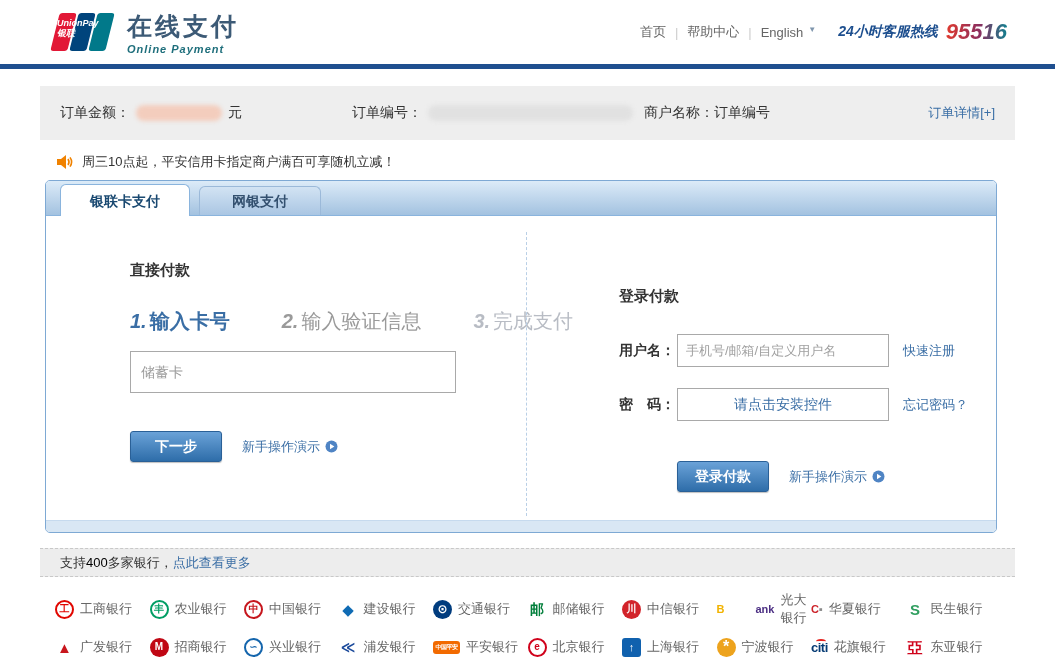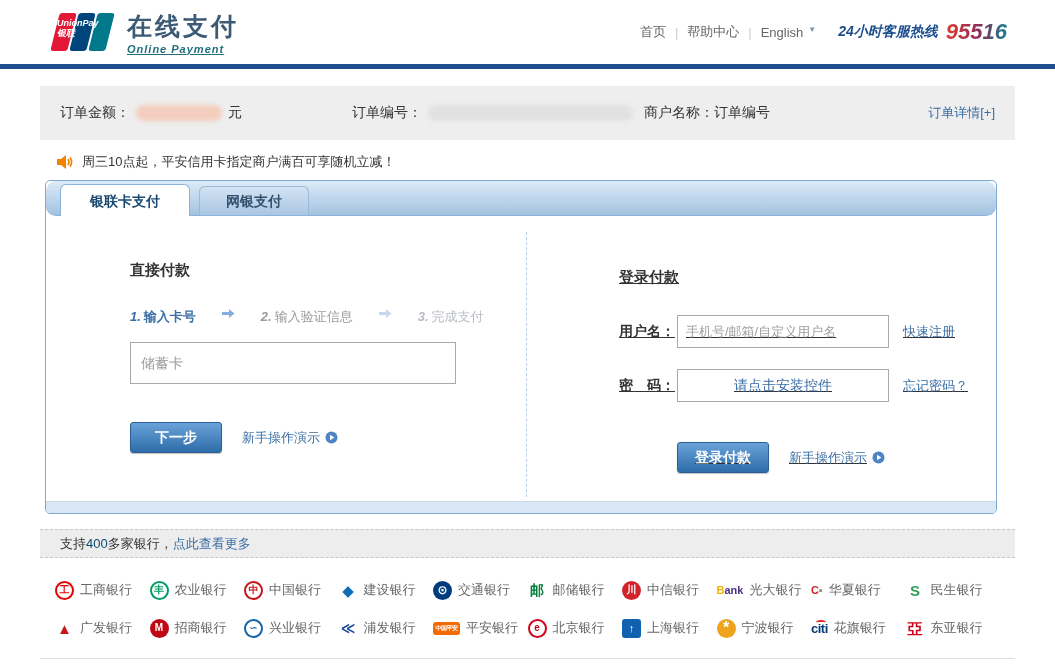--- a/index.html
+++ b/index.html
@@ -12,21 +12,21 @@
   .logo { display:flex; align-items:center; margin-left:15px; }
   .logo-mark { position:relative; width:62px; height:40px; display:flex; align-items:center; }
   .stripe { width:17px; height:38px; transform:skewX(-14deg); border-radius:3px; margin-right:2px; }
   .s-red { background:#e21836; } .s-navy { background:#00447c; } .s-teal { background:#01798a; }
   .logo-text { position:absolute; left:2px; top:7px; width:60px; text-align:left;
     color:#fff; font-style:italic; font-weight:bold; line-height:1.1; }
   .logo-text em { display:block; font-size:9px; font-style:italic; }
   .logo-text em.cn { font-size:9px; }
   .logo-title { margin-left:10px; }
   .t-cn { font-size:25px; color:#3c5a76; letter-spacing:3px; font-weight:bold; }
-  .t-en { font-size:11px; font-style:italic; font-weight:bold; color:#1f6f7c; letter-spacing:1px;text-decoration:underline; }
+  .t-en { font-size:11px; font-style:italic; font-weight:bold; color:#1f6f7c; letter-spacing:1px; }
   .nav { margin-left:auto; margin-right:8px; display:flex; align-items:center; font-size:13px; color:#666; }
   .nav a { color:#666; text-decoration:none; cursor:pointer; }
   .nav .sep { color:#ccc; margin:0 9px; }
   .lang { display:inline-flex; align-items:flex-start; }
   .caret { font-size:8px; color:#7f96ad; margin-left:5px; }
   .hotline-label { margin-left:22px; font-style:italic; font-weight:bold; color:#1c4e8e; font-size:14px; }
   .hotline-num { margin-left:8px; font-style:italic; font-weight:bold; font-size:22px;
     background:linear-gradient(90deg,#e03a2f 0%,#8b2e5e 55%,#11808f 100%);
     -webkit-background-clip:text; background-clip:text; color:transparent; }
   .topline { height:5px; background:#1f4f8f; }
@@ -42,35 +42,35 @@
   .order-detail { font-size:13px; color:#3a6ea5; text-decoration:none; cursor:pointer; }
 
   
   .notice { margin:13px 0 9px; padding-left:17px; display:flex; align-items:center; font-size:13px; color:#333; }
   .notice svg { margin-right:8px; flex:none; }
 
   
   .panel { width:952px; margin-left:5px; border:1px solid #7ea9d4; border-radius:5px;
     background:#fff; overflow:hidden; }
   .tabstrip { height:35px; background:linear-gradient(#dcebf8,#a3c2e0); display:flex;
-    align-items:flex-end; padding-left:14px; border-bottom:1px solid #8ab4dd;border-radius:10px; }
+    align-items:flex-end; padding-left:14px; border-bottom:1px solid #8ab4dd; }
   .tab { width:130px; text-align:center; font-size:14px; font-weight:bold; cursor:pointer;
     border-radius:6px 6px 0 0; }
   .tab.active { background:#fff; border:1px solid #8ab4dd; border-bottom:none; height:32px;
     line-height:32px; color:#1a4971; margin-bottom:-1px; position:relative; z-index:2; }
   .tab.inactive { background:linear-gradient(#d2e3f3,#aac6e3); border:1px solid #9bb9d9; border-bottom:none;
-    height:29px; line-height:29px; width:110px; color:#33506f; margin-left:9px; }
+    height:29px; line-height:29px; width:122px; color:#33506f; margin-left:9px; }
   .panel-body { display:flex; min-height:284px; position:relative; }
   .col-left { width:481px; flex:none; padding:45px 30px 28px 84px; position:relative; }
   .col-left:after { content:""; position:absolute; right:0; top:16px; bottom:4px; border-right:1px dashed #b9cfe6; }
-  .col-right { flex:1; padding:52px 20px 28px 92px;text-decoration:underline; }
+  .col-right { flex:1; padding:71px 20px 28px 92px; }
   .panel-foot { height:12px; background:#d9e7f4; border-top:1px solid #c6daee; }
 
   .sec-title { font-size:15px; font-weight:bold; color:#333; margin-bottom:28px; }
-  .steps { display:flex; align-items:flex-start; font-size:13px; margin-bottom:16px; white-space:nowrap;gap:16px; }
+  .steps { display:flex; align-items:flex-end; font-size:20px; margin-bottom:16px; white-space:nowrap;gap:16px; }
   .step .num { font-style:italic; font-weight:bold; margin-right:3px; }
   .step1 { color:#3a6ea5; font-weight:bold; } .step2 { color:#9a9a9a; } .step3 { color:#b8bcc4; }
   .steps svg { margin:0 10px; }
   .card-input { width:326px; height:42px; border:1px solid #a9a9a9; padding:0 10px; font-size:14px;
     color:#333; outline:none; margin-bottom:38px; display:block; background:#fff; }
   .card-input::placeholder { color:#999; }
   .btn-row { display:flex; align-items:center; }
   .btn-primary { min-width:92px; height:31px; border:1px solid #2a6097; border-radius:3px;
     background:linear-gradient(#6aa2d8,#2e6da9); color:#fff; font-size:14px; font-weight:bold;
     cursor:pointer; padding:0 16px; box-shadow:0 1px 1px rgba(0,0,0,.25); }
@@ -83,21 +83,21 @@
   .txt-input { width:212px; height:33px; border:1px solid #a9a9a9; padding:0 8px; font-size:13px;
     outline:none; background:#fff; }
   .txt-input::placeholder { color:#a0a0a0; }
   .txt-input.pass::placeholder { color:#3a6ea5; text-align:center; font-size:14px; }
   .side-link { margin-left:14px; color:#3a6ea5; font-size:13px; text-decoration:none; cursor:pointer; }
   .login-btn-row { margin-top:40px; padding-left:58px; display:flex; align-items:center; }
 
   
   .support-bar { margin-top:15px; height:29px; background:#ededed; border-top:1px dashed #c8c8c8;
     border-bottom:1px dashed #c8c8c8; display:flex; align-items:center; padding-left:20px; font-size:13px; }
-  .support-bar .count { color:#0c4a6e; }
+  .support-bar .count { color:#000000; }
   .support-bar a { color:#3a6ea5; text-decoration:none; cursor:pointer; }
 
   
   .bank-grid { margin-top:18px; padding:0 15px; display:grid; grid-template-columns:repeat(10,1fr);
     row-gap:10px; }
   .bank-item { display:flex; align-items:center; height:28px; }
   .bicon { display:inline-flex; width:19px; height:19px; align-items:center; justify-content:center;
     margin-right:6px; font-weight:bold; flex:none; font-size:10px; line-height:1; }
   .bicon.ring { border-radius:50%; border:2px solid currentColor; }
   .bicon.badge { border-radius:50%; color:#fff; }
@@ -269,21 +269,21 @@
         <span class="bicon glyph" style="color: rgb(0, 126, 58); font-size: 14px;">邮</span>
         <span class="bank-name">邮储银行</span>
       </div>
       <div class="bank-item">
         <span class="bicon badge" style="background: rgb(210, 35, 42); font-size: 10px;">川</span>
         <span class="bank-name">中信银行</span>
       </div>
       <div class="bank-item">
         <span class="bicon btext">
           <span style="color: rgb(242, 179, 0);">B</span>
-          <span style="color: rgb(75, 46, 131);">ank</span>
+          <span style="color: rgb(75, 46, 131); margin-left: 31px;">ank</span>
         </span>
         <span class="bank-name">光大银行</span>
       </div>
       <div class="bank-item">
         <span class="bicon btext">
           <span style="color: rgb(204, 34, 41);">C</span>
           <span style="color: rgb(138, 138, 138);">▪</span>
         </span>
         <span class="bank-name">华夏银行</span>
       </div>

